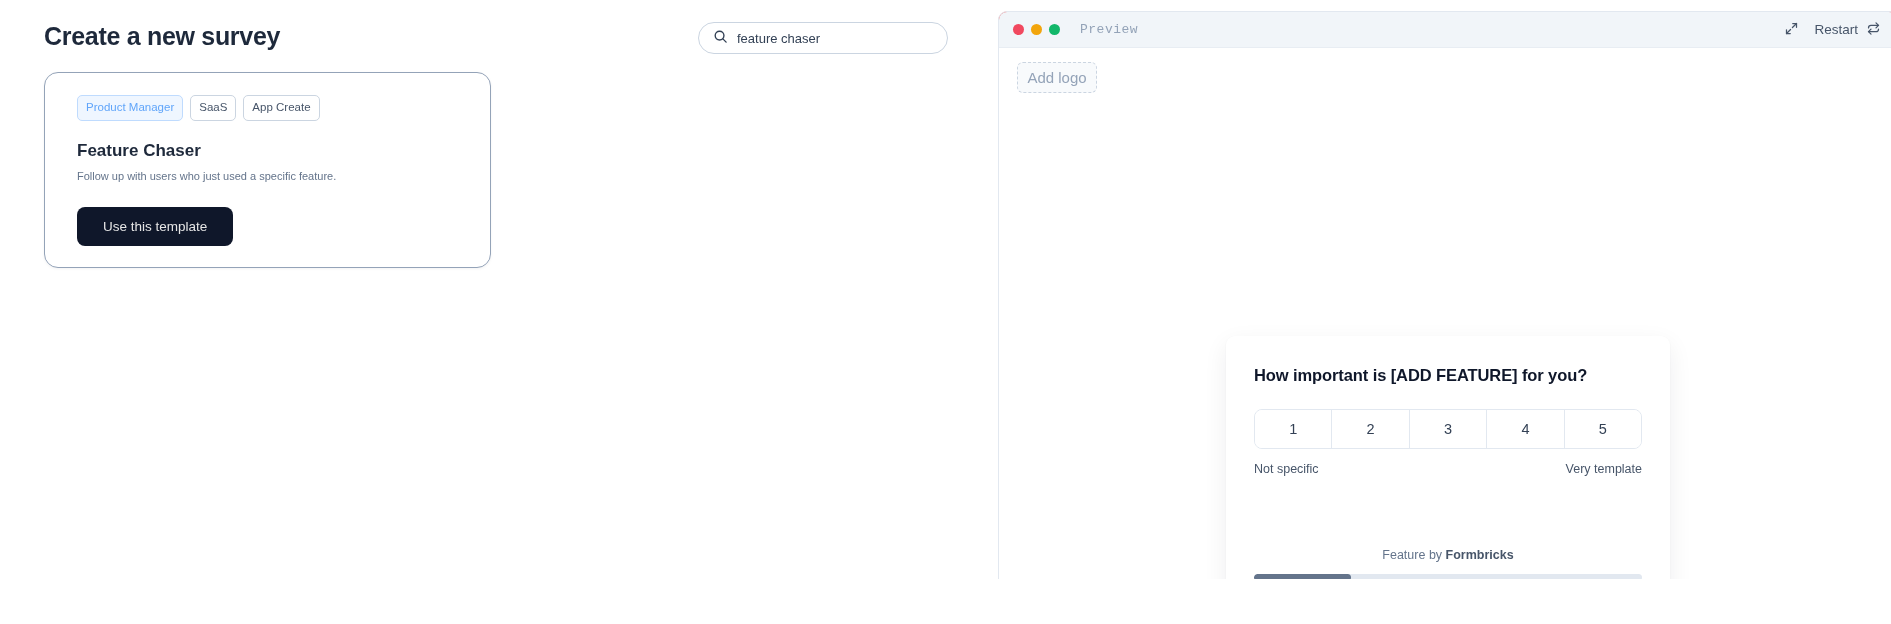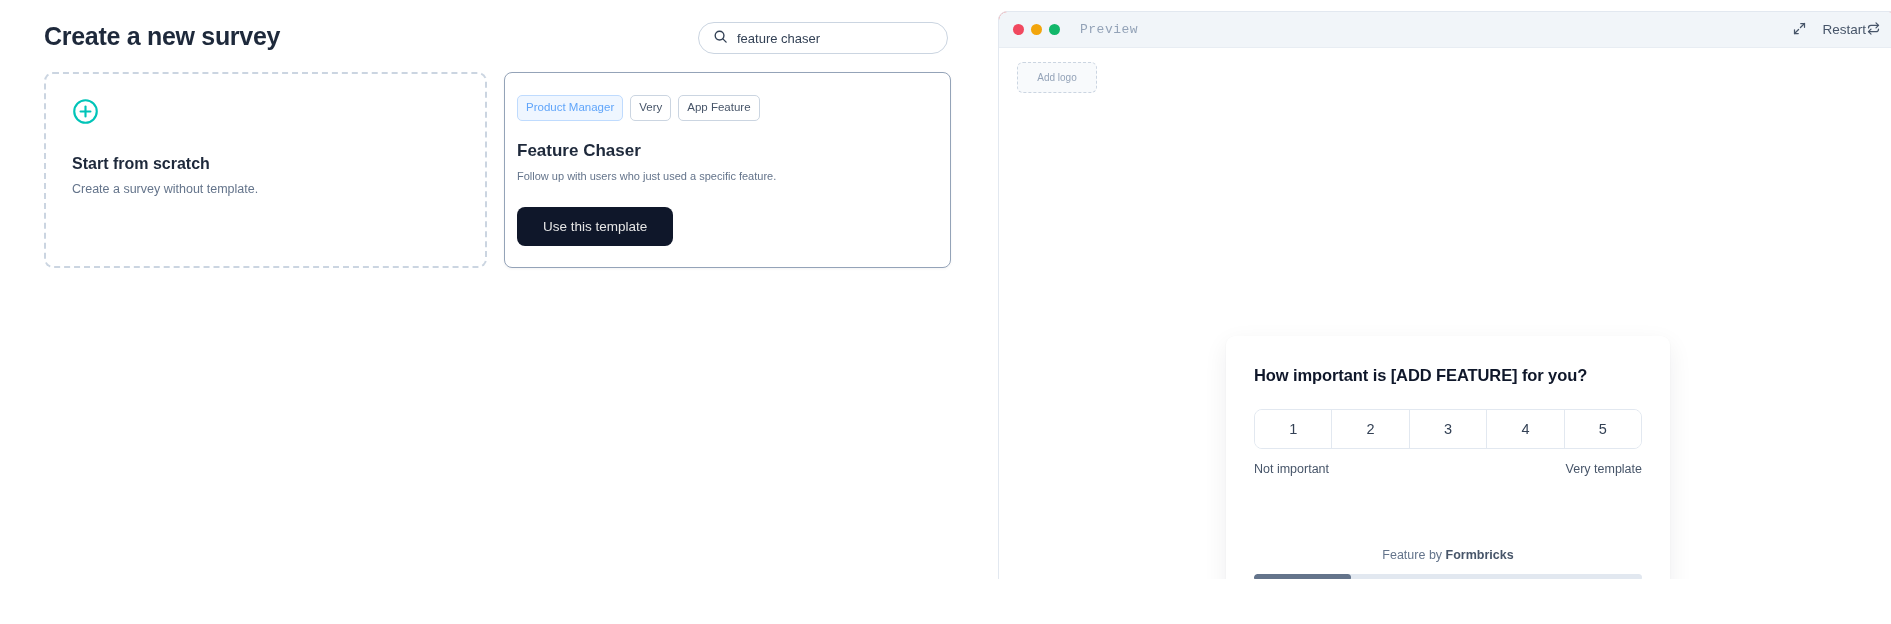--- a/index.html
+++ b/index.html
@@ -45,23 +45,23 @@
     border: 2px dashed #cbd5e1; border-radius: 9px;
     background: #ffffff;
     padding: 24px 26px;
   }
   .scratch-icon { margin-bottom: 26px; }
   .scratch-title { font-size: 16px; font-weight: 700; color: #1e293b; margin-bottom: 9px; }
   .scratch-sub { font-size: 12.5px; color: #64748b; }
 
   .template-card {
     width: 447px; height: 196px;
-    border: 1.5px solid #94a3b8; border-radius: 8px;
-    background: #ffffff;
-    padding: 22px 12px;
+    border: 1.5px solid #94a3b8; border-radius: 14px;
+    background: #ffffff;
+    padding: 22px 32px;
     box-shadow: 0 1px 3px rgba(15,23,42,0.05);
   }
   .tag-row { display: flex; gap: 7px; margin-bottom: 20px; }
   .tag {
     font-size: 11.5px; line-height: 1;
     padding: 6px 8px;
     border-radius: 5px;
     border: 1px solid #cbd5e1;
     color: #475569; background: #ffffff;
     white-space: nowrap;
@@ -110,37 +110,37 @@
     position: absolute; right: 16px; top: 50%; transform: translateY(-50%);
     display: flex; align-items: center; gap: 13px;
   }
   .icon-btn {
     background: transparent; border: none; cursor: pointer;
     display: flex; align-items: center; justify-content: center;
     padding: 2px;
   }
   .restart-btn {
     background: transparent; border: none; cursor: pointer;
-    display: flex; align-items: center; 
+    display: flex; align-items: center; gap: 8px;
     font-family: "Liberation Sans", sans-serif;
     font-size: 13.5px; color: #475569;
   }
 
   .preview-body {
     position: relative;
     height: 577px;
     background: #ffffff;
   }
   .add-logo {
     position: absolute; left: 18px; top: 14px;
     width: 80px; height: 31px;
     border: 1.5px dashed #cbd5e1; border-radius: 6px;
     background: #f8fafc;
     display: flex; align-items: center; justify-content: center;
-    font-size: 10px; color: #94a3b8;
+    font-size: 15px; color: #94a3b8;
     cursor: pointer;
   }
 
   
   .survey-card {
     position: absolute;
     left: 50%; transform: translateX(-50%);
     top: 288px;
     width: 444px;
     background: #ffffff;
@@ -204,37 +204,26 @@
         <svg width="15" height="15" viewBox="0 0 24 24" fill="none" stroke="#334155" stroke-width="2.2" stroke-linecap="round">
           <circle cx="10.5" cy="10.5" r="7"></circle>
           <line x1="15.8" y1="15.8" x2="21" y2="21"></line>
         </svg>
       </span>
       <span class="search-value" title="Search templates">feature chaser</span>
     </div>
 
     <div class="cards-row">
 
-      <div class="scratch-card">
-        <div class="scratch-icon">
-          <svg width="27" height="27" viewBox="0 0 24 24" fill="none" stroke="#00c4b8" stroke-width="1.9" stroke-linecap="round">
-            <circle cx="12" cy="12" r="10"></circle>
-            <line x1="12" y1="7.6" x2="12" y2="16.4"></line>
-            <line x1="7.6" y1="12" x2="16.4" y2="12"></line>
-          </svg>
-        </div>
-        <div class="scratch-title">Start from scratch</div>
-        <div class="scratch-sub">Create a survey without template.</div>
-      </div>
 
       <div class="template-card">
         <div class="tag-row">
           <span class="tag active">Product Manager</span>
-          <span class="tag">Very</span>
-          <span class="tag">App Feature</span>
+          <span class="tag">SaaS</span>
+          <span class="tag">App Create</span>
         </div>
         <div class="tpl-title">Feature Chaser</div>
         <div class="tpl-sub">Follow up with users who just used a specific feature.</div>
         <button class="tpl-btn">Use this template</button>
       </div>
 
     </div>
   </div>
 
   <div class="preview-panel">
@@ -281,21 +270,21 @@
 
         <div class="rating-row">
           <div class="rating-cell">1</div>
           <div class="rating-cell">2</div>
           <div class="rating-cell">3</div>
           <div class="rating-cell">4</div>
           <div class="rating-cell">5</div>
         </div>
 
         <div class="scale-labels">
-          <span>Not important</span>
+          <span>Not specific</span>
           <span>Very template</span>
         </div>
 
         <div class="card-footer">
           <div class="powered">
             <span>Feature by </span><b>Formbricks</b>
           </div>
           <div class="progress-track">
             <div class="progress-fill" style="width: 25%; background: rgb(100, 116, 139);"></div>
           </div>

